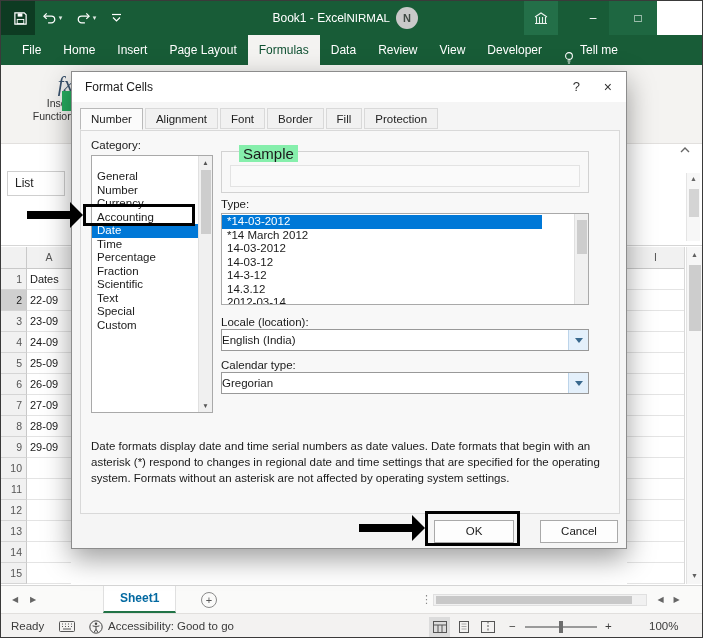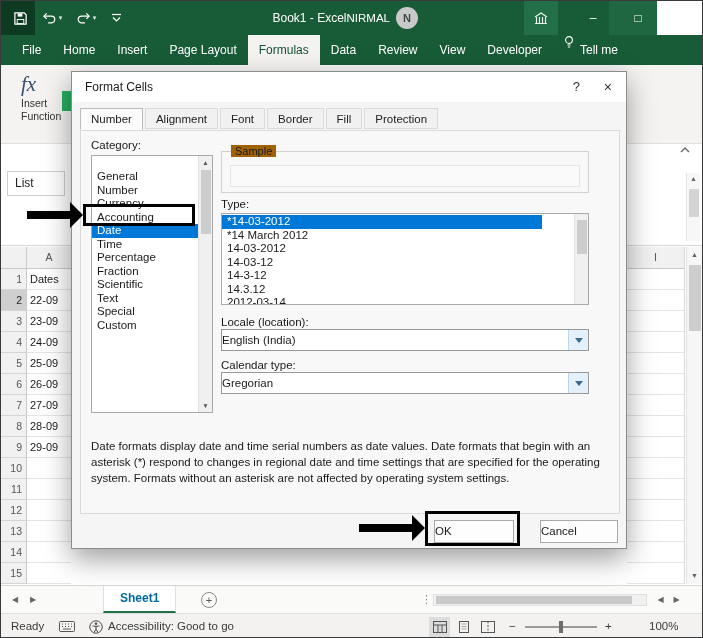--- a/index.html
+++ b/index.html
@@ -17,26 +17,26 @@
   .tb-glyph{font-size:12px;line-height:34px;text-align:center}
   .win-title{position:absolute;left:50%;top:0;transform:translateX(-50%);line-height:34px;white-space:nowrap}
   .user-name{position:absolute;right:228px;top:0;line-height:34px;font-size:11.5px}
   .avatar{position:absolute;right:200px;top:6px;width:22px;height:22px;border-radius:50%;background:#c9c9c9;color:#404a44;font-size:11px;font-weight:bold;display:flex;align-items:center;justify-content:center}
   .caret{font-size:7px;color:#dfe9e3;margin-left:2px}
 
   
   .menubar{position:absolute;left:0;top:34px;width:703px;height:30px;background:#185c37;display:flex;align-items:stretch;padding-left:10px;color:#fff;font-size:12px;z-index:5}
   .mtab{padding:0 11px;line-height:30px;white-space:nowrap}
   .mtab.active{background:#f4f3f1;color:#0f5132}
-  .tellme{display:flex;align-items:flex-start;gap:5px;padding:0 10px;line-height:30px}
+  .tellme{display:flex;align-items:flex-end;gap:5px;padding:0 10px;line-height:30px}
   .comment-btn{position:absolute;right:12px;top:41px}
 
   
   .ribbon{position:absolute;left:0;top:64px;width:703px;height:79px;background:#f4f3f1;border-bottom:1px solid #e2e0de;z-index:1}
-  .insert-fn{position:absolute;left:20px;top:6px;width:60px;height:68px;text-align:left;color:#333}
+  .insert-fn{position:absolute;left:12px;top:6px;width:60px;height:68px;text-align:right;color:#333}
   .fxg{font-family:"Liberation Serif","DejaVu Serif",serif;font-style:italic;font-size:21px;color:#37506b;line-height:26px}
   .ifl{font-size:10.5px;line-height:13px}
   .sliver{position:absolute;left:61px;top:26px;width:9px;height:20px;background:#27ae60}
   .collapse-ribbon{position:absolute;left:678px;top:145px;width:16px;height:12px;z-index:2}
 
   
   .formula-band{position:absolute;left:0;top:144px;width:703px;height:101px;background:#fff;border-bottom:1px solid #d6d6d6;z-index:1}
   .name-box{position:absolute;left:6px;top:26px;width:58px;height:25px;background:#fff;border:1px solid #cfcfcf;font-size:12px;color:#222;line-height:23px;padding-left:7px}
   .fb-scroll{position:absolute;left:685px;top:28px;width:14px;height:68px;background:#f7f7f7;border-left:1px solid #e4e4e4}
   .fb-scroll .arr{display:block;text-align:center;font-size:7px;color:#666;line-height:12px}
@@ -90,30 +90,30 @@
   .dlg-panel{position:absolute;left:8px;top:58px;width:540px;height:384px;background:#f8f8f8;border:1px solid #d9d9d9}
   .dlbl{position:absolute;font-size:11.5px;color:#1a1a1a}
   .cat-list{position:absolute;left:10px;top:24px;width:122px;height:258px;background:#fff;border:1px solid #a9a9a9;overflow:hidden;padding-top:14px}
   .cat-list .sb,.type-list .sb{position:absolute;right:0;top:0;bottom:0;width:14px;background:#f0f0f0;border-left:1px solid #e0e0e0}
   .sb .a{display:block;text-align:center;font-size:6.5px;color:#555;line-height:13px}
   .sb .a.dn{position:absolute;bottom:0;left:0;width:100%}
   .sb .th{position:absolute;left:2px;top:14px;width:10px;height:64px;background:#cdcdcd}
   .litem{height:13.5px;line-height:13.5px;font-size:11.5px;padding-left:5px;white-space:nowrap;overflow:hidden;width:106px}
   .litem.selected{background:#0078d7;color:#fff}
   .sample-group{position:absolute;left:140px;top:20px;width:368px;height:42px;border:1px solid #d2d2d2}
-  .sample-cap{position:absolute;left:9px;top:-7px;background:#a16207;padding:0 4px;font-size:11px}
+  .sample-cap{position:absolute;left:17px;top:-7px;background:#86efac;padding:0 4px;font-size:15px}
   .sample-val{position:absolute;left:8px;top:13px;right:8px;height:22px;border:1px solid #e3e3e3;background:#fafafa}
   .type-list{position:absolute;left:140px;top:82px;width:368px;height:92px;background:#fff;border:1px solid #a9a9a9;overflow:hidden;padding-top:1px}
   .type-list .litem{width:320px}
   .type-list .sb .th{top:6px;height:34px}
   .combo{position:absolute;left:140px;width:368px;height:22px;background:#fff;border:1px solid #999;line-height:20px;font-size:11.5px}
   .combo .dd{position:absolute;right:0;top:0;width:20px;height:20px;background:#e4f0fb;border-left:1px solid #bcd4ea;display:flex;align-items:center;justify-content:center}
   .combo .tri{width:0;height:0;border-left:4px solid transparent;border-right:4px solid transparent;border-top:5px solid #39698e}
   .desc{position:absolute;left:10px;top:307px;width:520px;font-size:11.5px;line-height:1.4;color:#1a1a1a}
-  .dbtn{position:absolute;top:448px;height:23px;background:#fdfdfd;border:1px solid #a9a9a9;font-size:11.5px;text-align:left;line-height:21px;color:#1a1a1a}
+  .dbtn{position:absolute;top:448px;height:23px;background:#fdfdfd;border:1px solid #a9a9a9;font-size:11.5px;text-align:center;line-height:21px;color:#1a1a1a}
   .btn-ok{left:362px;width:80px}
   .btn-cancel{left:468px;width:78px}
 
   
   .annot-rect{position:absolute;border:3px solid #000;background:transparent;z-index:40}
   .ar-date{left:82px;top:203px;width:112px;height:22px}
   .ar-ok{left:424px;top:510px;width:95px;height:35px}
   .annot-arrow{position:absolute;height:26px;z-index:41}
   .annot-arrow .shaft{position:absolute;left:0;top:9px;height:8px;background:#000;right:12px}
   .annot-arrow .head{position:absolute;right:0;top:0;width:0;height:0;border-top:13px solid transparent;border-bottom:13px solid transparent;border-left:13px solid #000}

